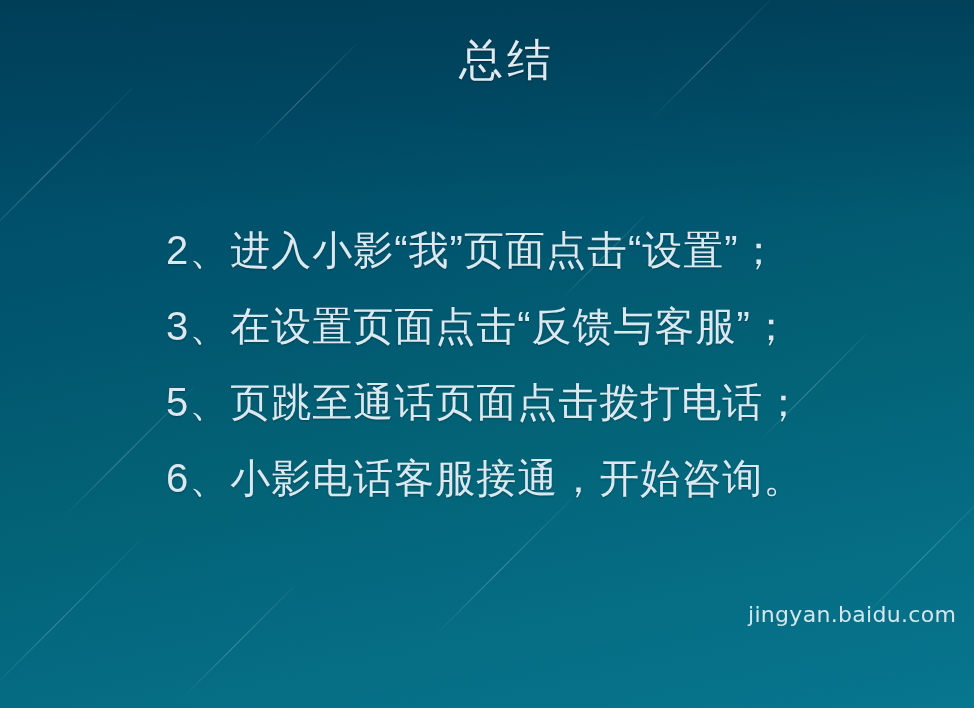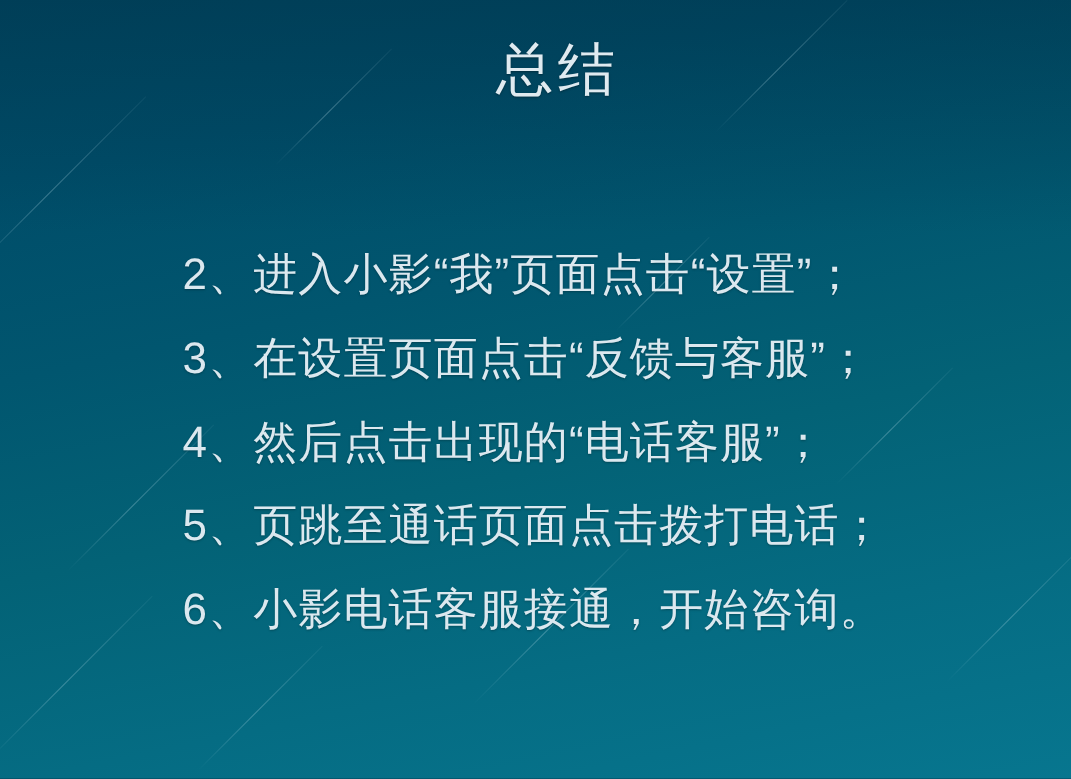--- a/index.html
+++ b/index.html
@@ -46,21 +46,21 @@
     transform: rotate(-45deg);
   }
 
   
   .title {
     position: absolute;
     left: 0;
     right: 0;
     top: 36px;
     text-align: center;
-    font-size: 52px;
+    font-size: 44px;
     line-height: 1.1;
     font-weight: 400;
     letter-spacing: 4px;
     color: #dfeaf0;
     text-shadow: 0 1px 2px rgba(0,0,0,0.35);
     padding-left: 40px;
   }
 
   
   .list {
@@ -160,21 +160,21 @@
     <div class="streak" style="left:860px;  top:620px; width:180px;"></div>
     <div class="streak" style="left:180px;  top:700px; width:160px;"></div>
     <div class="streak" style="left:560px;  top:300px; width:120px;"></div>
   </div>
 
   <div class="title">总结</div>
 
   <div class="list">
     <div class="list-item">2、进入小影“我”页面点击“设置”；</div>
     <div class="list-item">3、在设置页面点击“反馈与客服”；</div>
-    <div class="list-item">4、然后点击出现的“电话客服”；</div>
     <div class="list-item">5、页跳至通话页面点击拨打电话；</div>
     <div class="list-item">6、小影电话客服接通，开始咨询。</div>
   </div>
 
   <div class="watermark">
+    <div class="wm-url">jingyan.baidu.com</div>
   </div>
 
 </div>
 
 </body></html>

